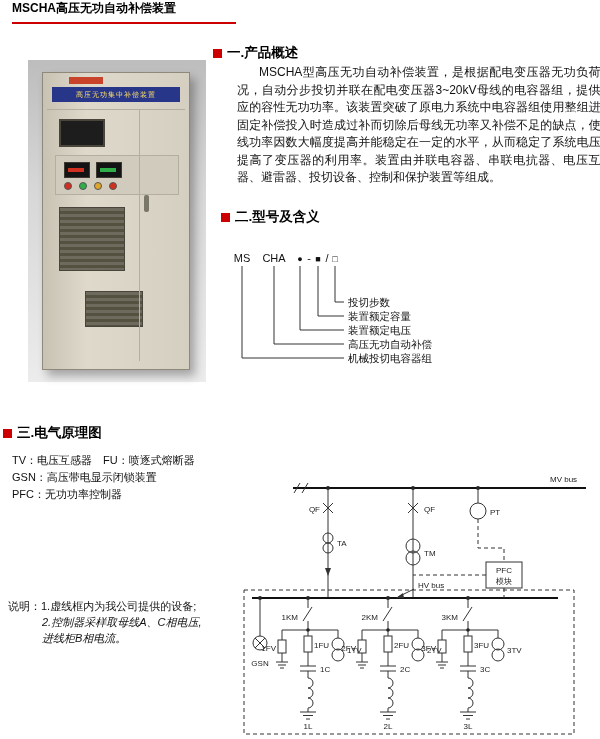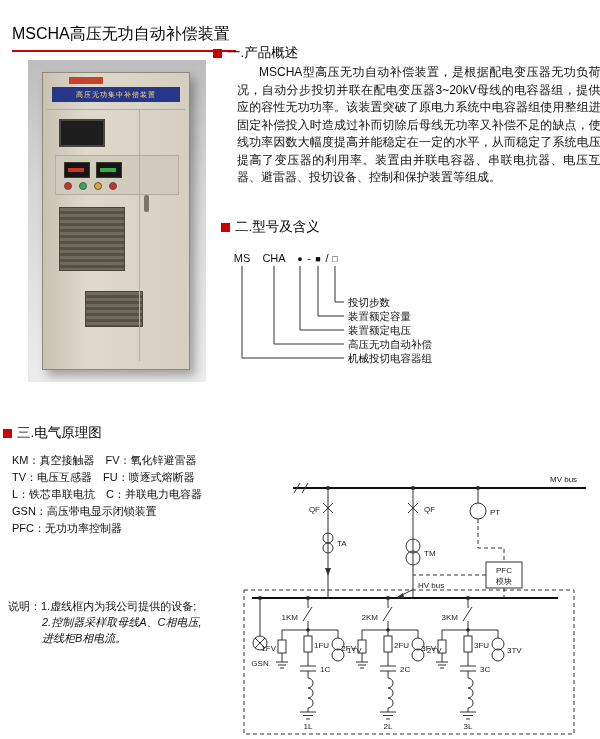--- a/index.html
+++ b/index.html
@@ -1,25 +1,25 @@
 <!DOCTYPE html>
 <html><head>
 <meta charset="utf-8">
 <style>
   html,body{margin:0;padding:0;background:#fff;}
   body{width:600px;height:739px;position:relative;overflow:hidden;
        font-family:"Liberation Sans",sans-serif;color:#1a1a1a;}
   .abs{position:absolute;}
 
   
-  .page-title{left:12px;top:24px;width:224px;font-size:16px;font-weight:normal;
+  .page-title{left:12px;top:0;width:224px;font-size:12px;font-weight:bold;
               color:#000;padding-bottom:5px;border-bottom:2px solid #cc0000;}
 
   
-  .sec-head{display:flex;align-items:center;font-size:13.5px;font-weight:normal;color:#000;}
+  .sec-head{display:flex;align-items:center;font-size:13.5px;font-weight:bold;color:#000;}
   .sec-head .bullet{width:9px;height:9px;background:#cc0000;margin-right:5px;flex:none;}
 
   
   .overview-head{left:213px;top:44px;}
   .overview-body{left:213px;top:64px;width:376px;font-size:12px;line-height:17.5px;
                  text-align:justify;text-indent:22px;color:#111;margin-left:24px;}
 
   
   .photo{left:28px;top:60px;width:178px;height:322px;
          background:linear-gradient(180deg,#bdbdbd 0%,#d7d7d7 40%,#ececec 100%);}
@@ -43,21 +43,21 @@
   .lights i{width:6px;height:6px;border-radius:50%;display:block;border:1px solid #555;}
   .l-red{background:#d03020;} .l-green{background:#2fae4a;} .l-amber{background:#e0a62a;}
   .cab-vent{background:repeating-linear-gradient(180deg,#6e6a5d 0 3px,#555140 3px 6px);
             border:1px solid #49453b;position:absolute;}
   .v1{left:16px;top:134px;width:64px;height:62px;}
   .v2{left:42px;top:218px;width:56px;height:34px;}
   .cab-seam-v{position:absolute;left:96px;top:36px;bottom:8px;border-left:1px solid #b3ae9f;}
   .cab-handle{position:absolute;left:101px;top:122px;width:5px;height:17px;background:#7a7668;border-radius:2px;}
 
   
-  .model-head{left:213px;top:218px;padding-left:8px;}
+  .model-head{left:213px;top:208px;padding-left:8px;}
   .model-svg{left:222px;top:250px;}
   .model-svg text{fill:#111;}
   .model-svg .code{font-size:11px;}
   .model-svg .sym{font-size:9px;}
   .model-svg .lbl{font-size:10.5px;}
   .model-svg line,.model-svg polyline{stroke:#333;stroke-width:1;fill:none;}
 
   
   .schem-head{left:3px;top:424px;}
   .legend{left:12px;top:452px;width:230px;font-size:11px;line-height:17px;color:#111;}
@@ -137,23 +137,21 @@
   <text class="lbl" x="126" y="98">高压无功自动补偿</text>
   <text class="lbl" x="126" y="112">机械投切电容器组</text>
 </svg>
 
 <div class="abs sec-head schem-head">
   <span class="bullet"></span>
   <span>三.电气原理图</span>
 </div>
 
 <div class="abs legend">
-  <div>KM：真空接触器　FV：氧化锌避雷器</div>
   <div>TV：电压互感器　FU：喷逐式熔断器</div>
-  <div>L：铁芯串联电抗　C：并联电力电容器</div>
   <div>GSN：高压带电显示闭锁装置</div>
   <div>PFC：无功功率控制器</div>
 </div>
 
 <div class="abs notes">
   <div>说明：1.虚线框内为我公司提供的设备;</div>
   <div class="ind">2.控制器采样取母线A、C相电压,</div>
   <div class="ind">进线柜B相电流。</div>
 </div>
 

